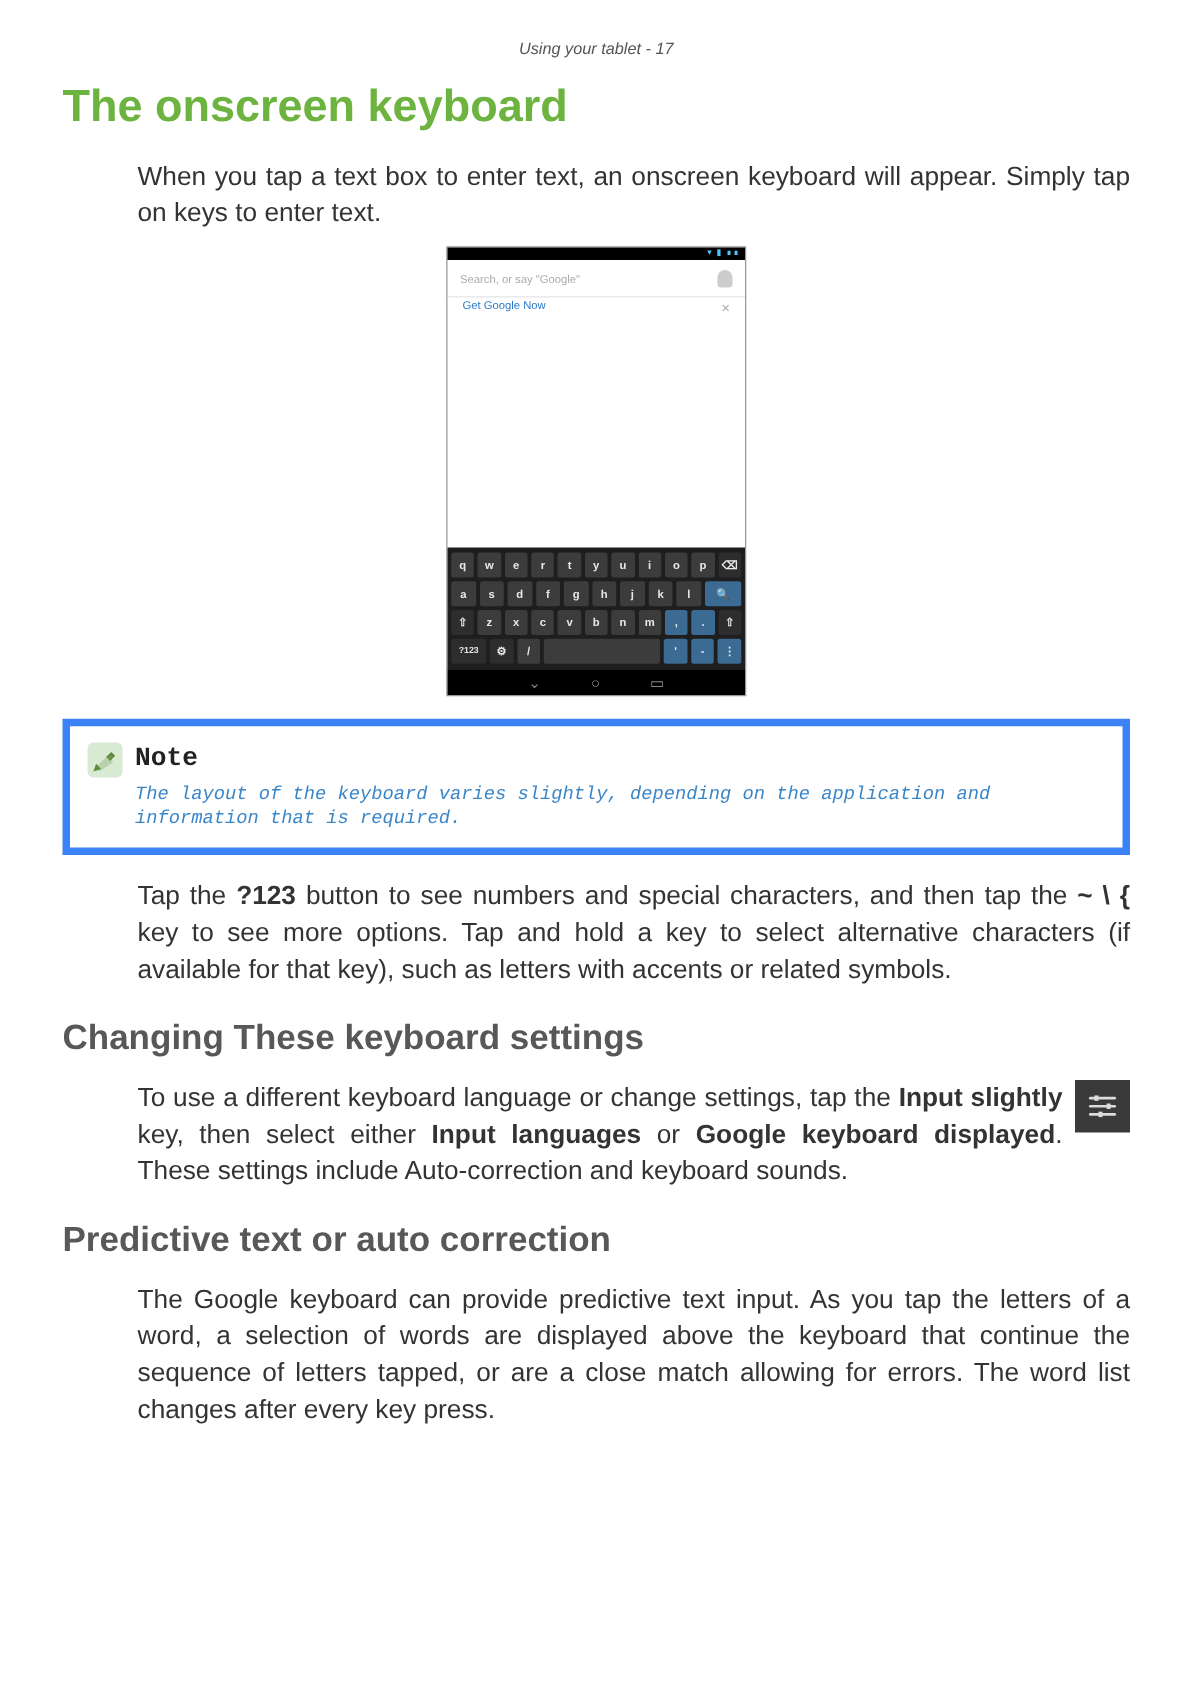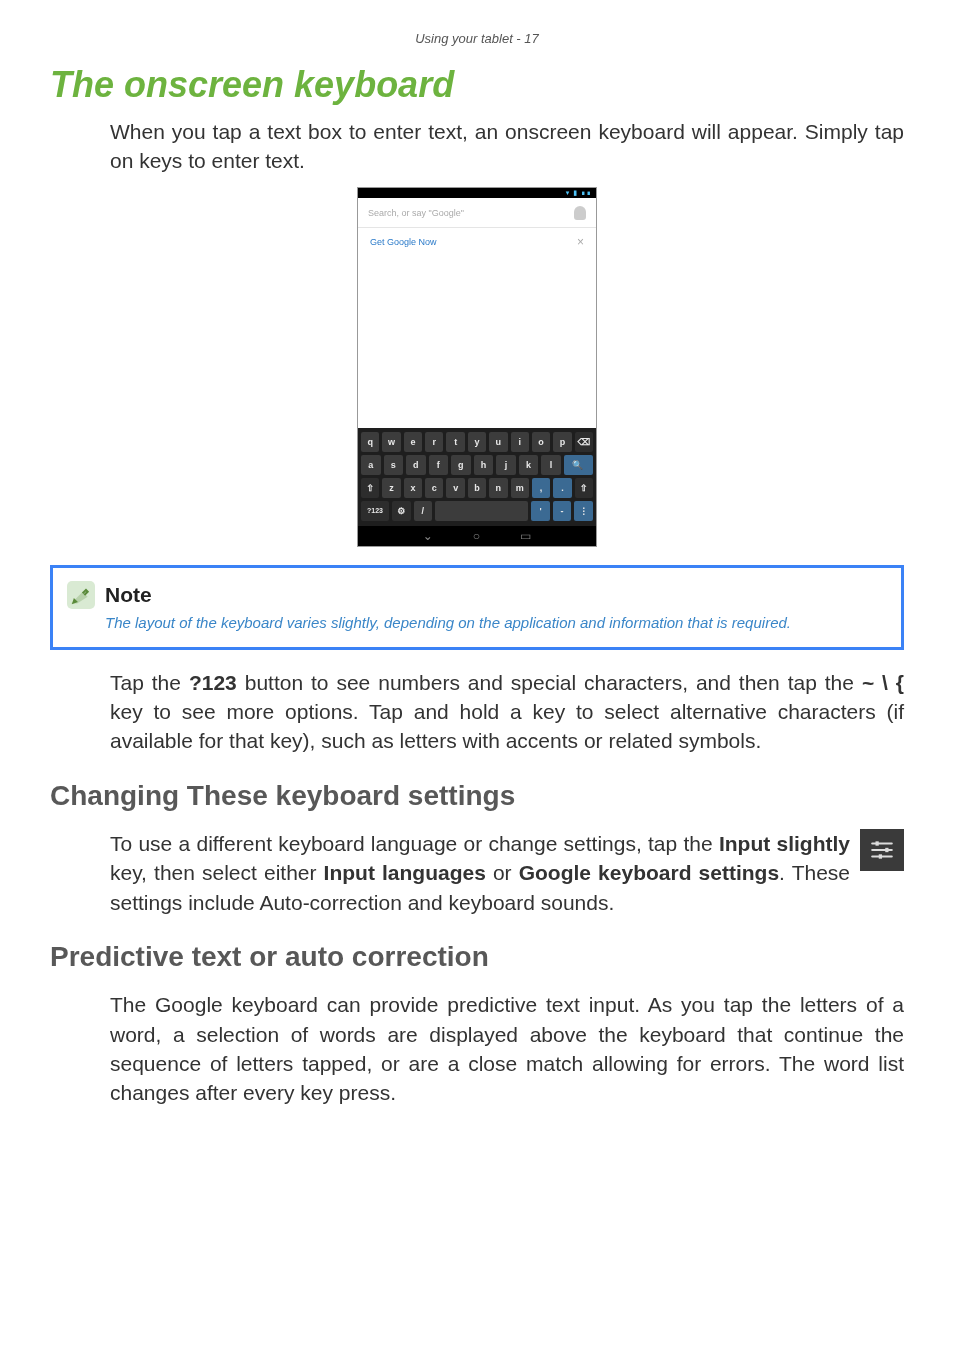--- a/index.html
+++ b/index.html
@@ -14,22 +14,21 @@
       text-align: center;
       font-size: 13px;
       font-style: italic;
       color: #555;
       margin-bottom: 12px;
     }
     h1 {
       color: #6db33f;
       font-size: 36px;
       font-weight: bold;
-      margin-bottom: 6px;
-      font-style: italic;
+      margin-bottom: 16px;
     }
     .body-text {
       font-size: 21px;
       text-align: justify;
       margin-left: 60px;
       margin-bottom: 12px;
     }
     .screenshot-wrap {
       display: flex;
       justify-content: center;
@@ -51,40 +50,41 @@
       align-items: center;
       padding-right: 4px;
     }
     .ss-statusicons { color: #4fc3f7; font-size: 7px; letter-spacing: 1px; }
     .ss-searchrow {
       height: 30px; display: flex; align-items: center;
       padding: 0 10px; font-size: 9px; color: #aaa; border-bottom: 1px solid #e5e5e5;
       justify-content: space-between;
     }
     .ss-mic { width: 12px; height: 14px; background: #ccc; border-radius: 6px 6px 3px 3px; position: relative; }
-    .ss-getnow { height: 28px; display: flex; align-items: center; justify-content: space-between; padding: 0 12px; font-size: 9px; color: #2a7ac9; gap: 20px; }
+    .ss-getnow { height: 28px; display: flex; justify-content: space-between; padding: 0 12px; font-size: 9px; color: #2a7ac9; gap: 20px; }
     .ss-close { color: #aaa; font-size: 12px; }
     .ss-body { flex: 1; }
     .ss-keyboard { background: #1e1e1e; padding: 4px 3px 2px 3px; }
     .kb-row { display: flex; gap: 3px; margin-bottom: 3px; justify-content: center; }
     .kb-key {
       flex: 1; height: 20px; background: #3c3c3c; color: #e8e8e8;
       font-size: 9px; font-weight: bold; display: flex; align-items: center;
       justify-content: center; border-radius: 2px; font-family: sans-serif;
     }
     .kb-key.wide15 { flex: 1.5; }
     .kb-key.dark { background: #2d2d2d; }
     .kb-key.blue { background: #3b6a93; }
     .kb-space { flex: 5; }
     .ss-navbar { height: 20px; background: #000; display: flex; justify-content: center; gap: 40px; align-items: center; }
     .nav-icon { color: #888; font-size: 12px; }
     .note-box {
-      border: 3px solid #3b82f6;
+      border: 6px solid #3b82f6;
       padding: 12px 14px 14px 14px;
       margin: 6px 0 18px 0;
+      font-family: Liberation Mono, monospace;
     }
     .note-header { display: flex; align-items: center; gap: 10px; margin-bottom: 4px; }
     .note-icon {
       width: 28px; height: 28px; background: #d9ead3; border-radius: 5px;
       display: flex; align-items: center; justify-content: center; color: #5a8a3a; font-size: 18px;
     }
     .note-title { font-size: 21px; font-weight: bold; color: #222; }
     .note-body { font-size: 15px; font-style: italic; color: #3a86c8; margin-left: 38px; line-height: 1.25; }
     h2 {
       font-size: 28px; font-weight: bold; color: #585858; margin: 20px 0 14px 0;
@@ -202,18 +202,18 @@
       <g stroke="#dcdcdc" stroke-width="2" stroke-linecap="round">
         <line x1="3" y1="6" x2="21" y2="6"></line>
         <line x1="3" y1="12" x2="21" y2="12"></line>
         <line x1="3" y1="18" x2="21" y2="18"></line>
       </g>
       <rect x="6" y="4" width="3" height="4" fill="#dcdcdc"></rect>
       <rect x="15" y="10" width="3" height="4" fill="#dcdcdc"></rect>
       <rect x="9" y="16" width="3" height="4" fill="#dcdcdc"></rect>
     </svg>
   </span>
-  <span>To use a different keyboard language or change settings, tap the </span><span class="bold">Input slightly</span><span> key, then select either </span><span class="bold">Input languages</span><span> or </span><span class="bold">Google keyboard settings</span><span>. These settings include Auto-correction and keyboard sounds.</span>
+  <span>To use a different keyboard language or change settings, tap the </span><span class="bold">Input slightly</span><span> key, then select either </span><span class="bold">Input languages</span><span> or </span><span class="bold">Google keyboard displayed</span><span>. These settings include Auto-correction and keyboard sounds.</span>
 </p>
 
 <h2>Predictive text or auto correction</h2>
 
 <p class="body-text">The Google keyboard can provide predictive text input. As you tap the letters of a word, a selection of words are displayed above the keyboard that continue the sequence of letters tapped, or are a close match allowing for errors. The word list changes after every key press.</p>
 
 </body></html>

